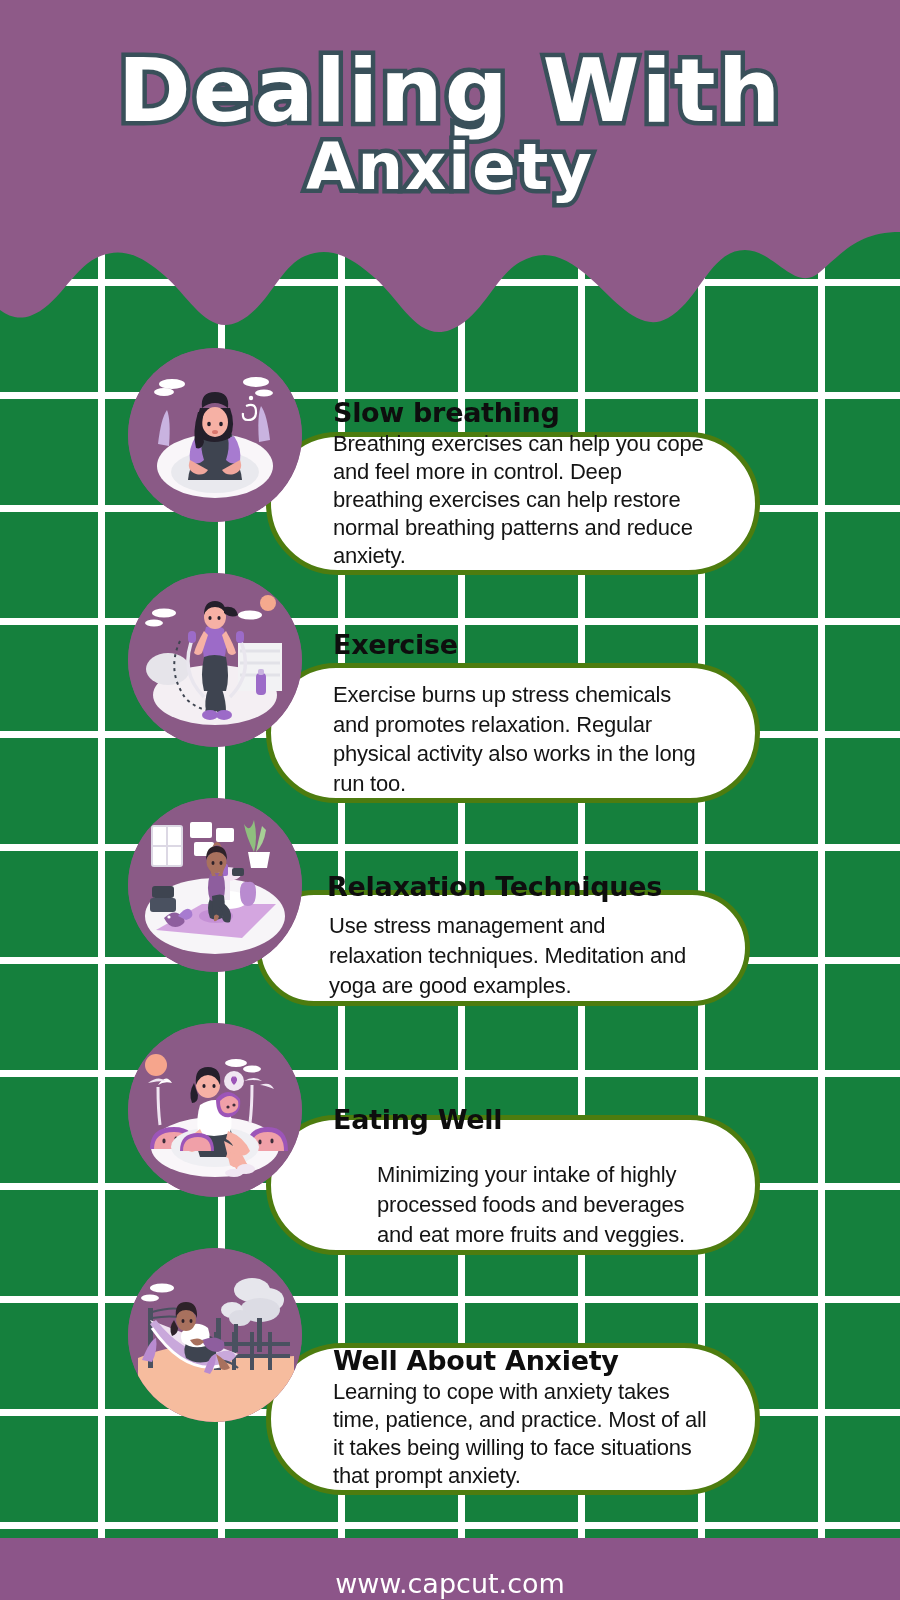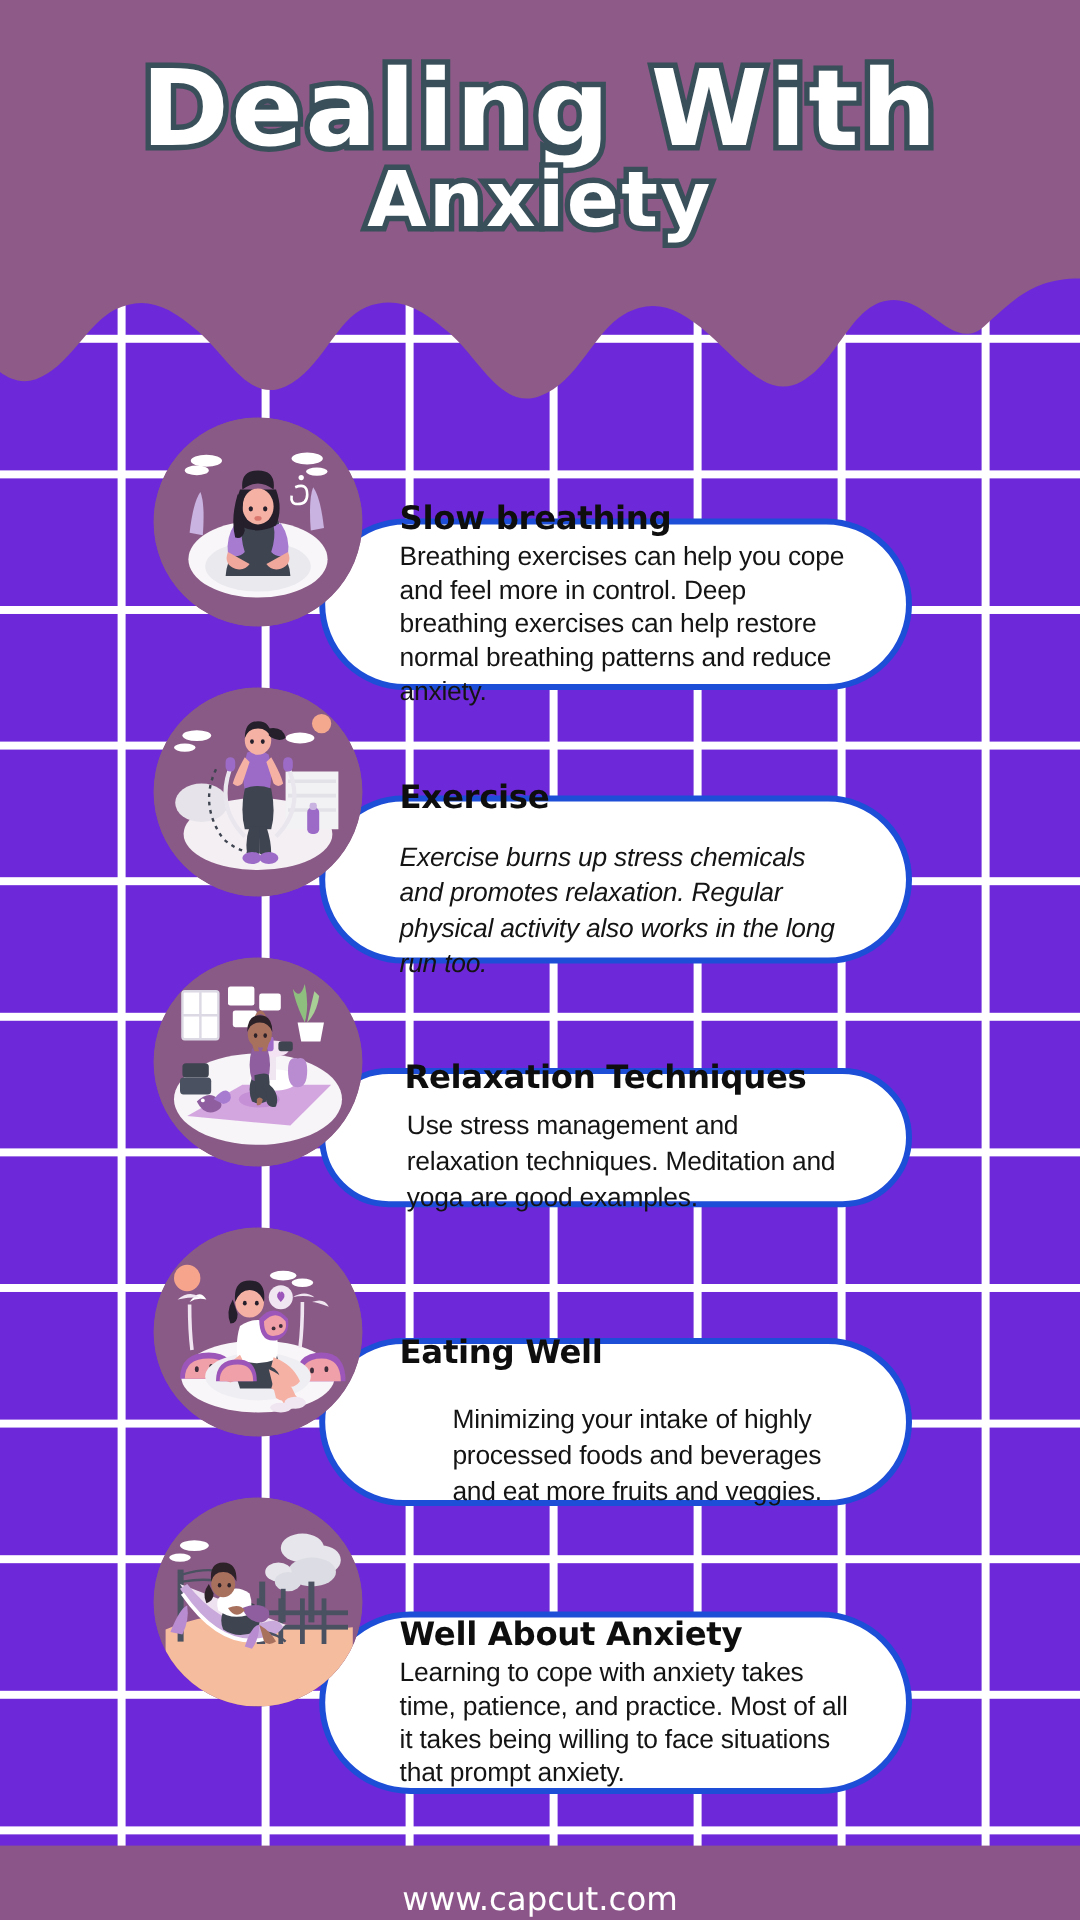--- a/index.html
+++ b/index.html
@@ -3,21 +3,21 @@
 <meta charset="utf-8">
 <style>
   html, body { margin:0; padding:0; }
   body {
     width:900px; height:1600px; overflow:hidden;
     font-family:"Liberation Sans", sans-serif;
     background:#EEDFE4; position:relative;
   }
 
   
-  #page { position:absolute; inset:0; width:900px; height:1600px; overflow:hidden; background:#6d28d9; }
+  #page { position:absolute; inset:0; width:900px; height:1600px; overflow:hidden; background:#15803d; }
   .grid {
     position:absolute; left:0; top:0; width:900px; height:1600px;
     background-image:
       linear-gradient(to right, #FFFFFF 0 7px, transparent 7px 100%),
       linear-gradient(to bottom, #FFFFFF 0 7px, transparent 7px 100%);
     background-size:120px 113px, 120px 113px;
     background-position:98px 279px, 98px 279px;
     pointer-events:none;
   }
 
@@ -54,25 +54,25 @@
     position:absolute;
     width:174px; height:174px; border-radius:50%;
     background:#8A5A86; overflow:hidden;
     z-index:4;
   }
   .circle svg { display:block; width:174px; height:174px; }
 
   .card {
     position:absolute;
     background:#FFFFFF;
-    border:5px solid #1d4ed8;
+    border:5px solid #4d7c0f;
     border-radius:999px;
     box-sizing:border-box;
     z-index:2;
-    display:flex; flex-direction:column; justify-content:center;
+    display:flex; flex-direction:column; justify-content:flex-end;
   }
   .card-inner { padding:0 44px 0 62px; }
   .card h2 {
     margin:0 0 2px 0;
     font-family:"DejaVu Sans", sans-serif;
     font-weight:bold;
     font-size:27px;
     color:#0E0E0E;
     letter-spacing:-0.3px;
   }
@@ -192,21 +192,21 @@
         <path d="M96,34 q12,-2 14,8 q-6,4 -14,-2 z" fill="#241F2B"></path>
         <ellipse cx="82" cy="45" rx="1.6" ry="2" fill="#241F2B"></ellipse>
         <ellipse cx="91" cy="45" rx="1.6" ry="2" fill="#241F2B"></ellipse>
         <rect x="128" y="100" width="10" height="22" rx="4" fill="#9C6BC8"></rect>
         <rect x="130" y="96" width="6" height="6" rx="2" fill="#C9B3E0"></rect>
       </svg>
     </div>
     <div class="card" style="left:266px; top:90px; width:494px; height:140px;">
       <div class="card-inner">
         <h2 style="margin-bottom:20px;">Exercise</h2>
-        <p style="line-height:1.34;font-style:italic;">Exercise burns up stress chemicals and promotes relaxation. Regular physical activity also works in the long run too.</p>
+        <p style="line-height:1.34;">Exercise burns up stress chemicals and promotes relaxation. Regular physical activity also works in the long run too.</p>
       </div>
     </div>
   </div>
 
   <div class="item" style="top:798px; height:200px;">
     <div class="circle" style="left:128px; top:0px;">
       <svg viewBox="0 0 174 174">
         <circle cx="87" cy="87" r="87" fill="#8A5A86"></circle>
         <ellipse cx="87" cy="118" rx="70" ry="38" fill="#F7F5F8"></ellipse>
         <path d="M28,132 l46,-26 l74,0 l-34,34 z" fill="#C88BD8" opacity="0.75"></path>
@@ -239,21 +239,21 @@
         <path d="M84,50 q5,-6 10,0 q-2,-6 -5,-6 q-3,0 -5,6 z" fill="#A8715E"></path>
         <ellipse cx="88.5" cy="64" rx="10" ry="11" fill="#A8715E"></ellipse>
         <path d="M78,62 q0,-14 10.5,-14 q10.5,0 10.5,14 q-3,-8 -10.5,-8 q-7.5,0 -10.5,8 z" fill="#2E2229"></path>
         <ellipse cx="85" cy="65" rx="1.5" ry="1.9" fill="#2E2229"></ellipse>
         <ellipse cx="93" cy="65" rx="1.5" ry="1.9" fill="#2E2229"></ellipse>
         <path d="M36,120 q10,-10 18,-2 q6,6 -2,10 q-10,4 -16,-8 z" fill="#8E5E9E"></path>
         <path d="M50,118 q10,-12 14,-4 q2,6 -6,8 z" fill="#A77BD0"></path>
         <circle cx="41" cy="119" r="1.6" fill="#FFFFFF"></circle>
       </svg>
     </div>
-    <div class="card" style="left:266px; top:92px; width:494px; height:116px;">
+    <div class="card" style="left:256px; top:92px; width:494px; height:116px;">
       <div class="card-inner" style="padding-left:66px;">
         <h2 style="margin-bottom:9px;">Relaxation Techniques</h2>
         <p style="line-height:1.36; padding-left:2px;">Use stress management and relaxation techniques. Meditation and yoga are good examples.</p>
       </div>
     </div>
   </div>
 
   <div class="item" style="top:1023px; height:200px;">
     <div class="circle" style="left:128px; top:0px;">
       <svg viewBox="0 0 174 174">

